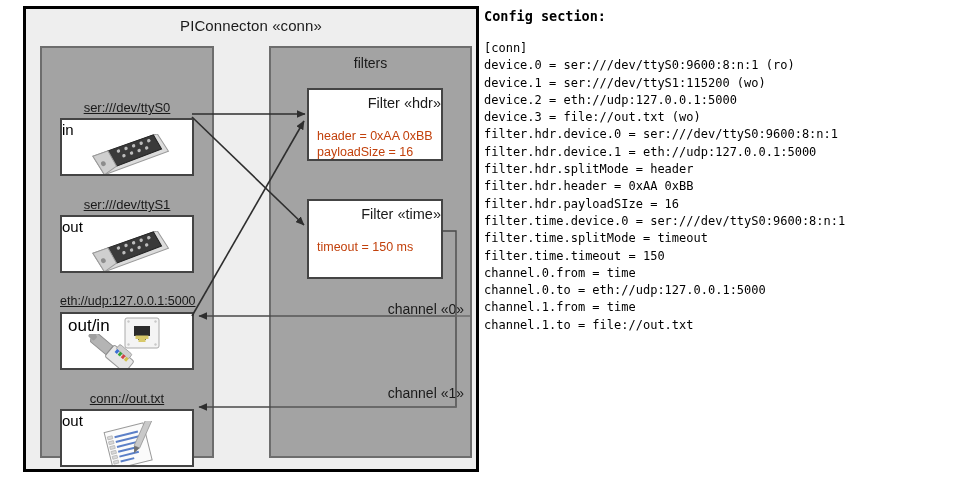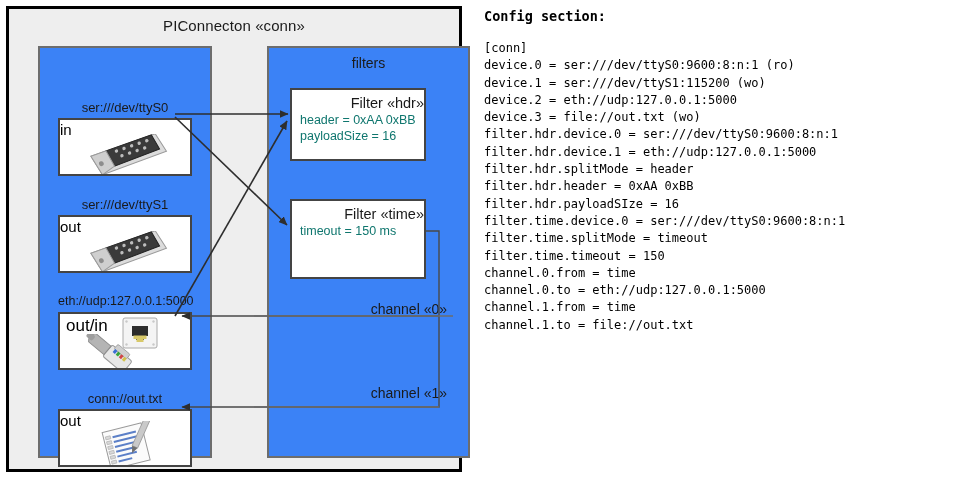--- a/index.html
+++ b/index.html
@@ -11,21 +11,21 @@
     width: 964px;
     height: 484px;
     position: relative;
     font-family: "Liberation Sans", sans-serif;
     overflow: hidden;
   }
 
   
   #diagram-root {
     position: absolute;
-    left: 6px;
+    left: 23px;
     top: 6px;
     width: 456px;
     height: 466px;
     background: #eeeeee;
     border: 3px solid #000000;
     box-sizing: border-box;
   }
 
   .diagram-title {
     position: absolute;
@@ -34,24 +34,23 @@
     width: 100%;
     text-align: center;
     font-size: 15px;
     color: #1a1a1a;
     letter-spacing: 0.1px;
   }
 
   
   .panel {
     position: absolute;
-    background: #3b82f6;
+    background: #a3a3a3;
     border: 2px solid #6d6d6d;
     box-sizing: border-box;
-    margin-left: 15px;
   }
   #devices-panel {
     left: 14px;
     top: 37px;
     width: 174px;
     height: 412px;
   }
   #filters-panel {
     left: 243px;
     top: 37px;
@@ -73,20 +72,21 @@
     position: absolute;
     left: 18px;
     width: 134px;
   }
   .device-label {
     text-align: center;
     font-size: 13px;
     color: #1a1a1a;
     line-height: 15px;
     white-space: nowrap;
+    text-decoration: underline;
   }
   .device-box {
     position: relative;
     margin-top: 3px;
     height: 58px;
     background: #ffffff;
     border: 2px solid #444444;
     box-sizing: border-box;
     overflow: hidden;
   }
@@ -131,24 +131,24 @@
   }
   #filter-hdr  { top: 79px;  height: 73px; }
   #filter-time { top: 190px; height: 80px; }
   .filter-title {
     text-align: right;
     font-size: 14.5px;
     color: #1a1a1a;
     margin-top: 5px;
   }
   .filter-props {
-    margin-top: 1px;
+    margin-top: 17px;
     padding-left: 8px;
     font-size: 12.5px;
-    color: #0f766e;
+    color: #c2410c;
     line-height: 16px;
   }
 
   
   .channel-label {
     position: absolute;
     right: 12px;
     font-size: 14px;
     color: #1a1a1a;
     text-align: right;

